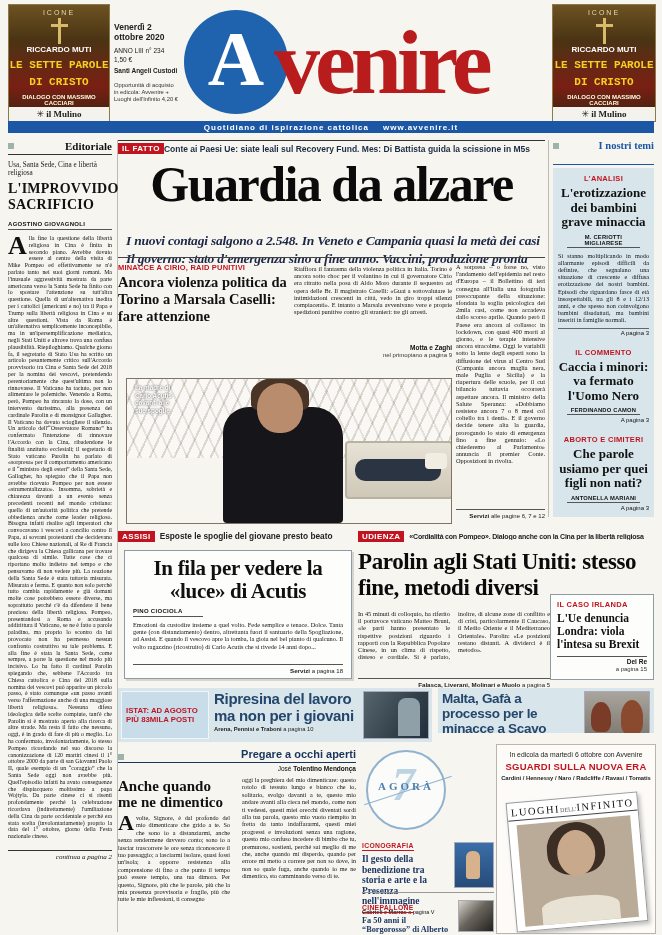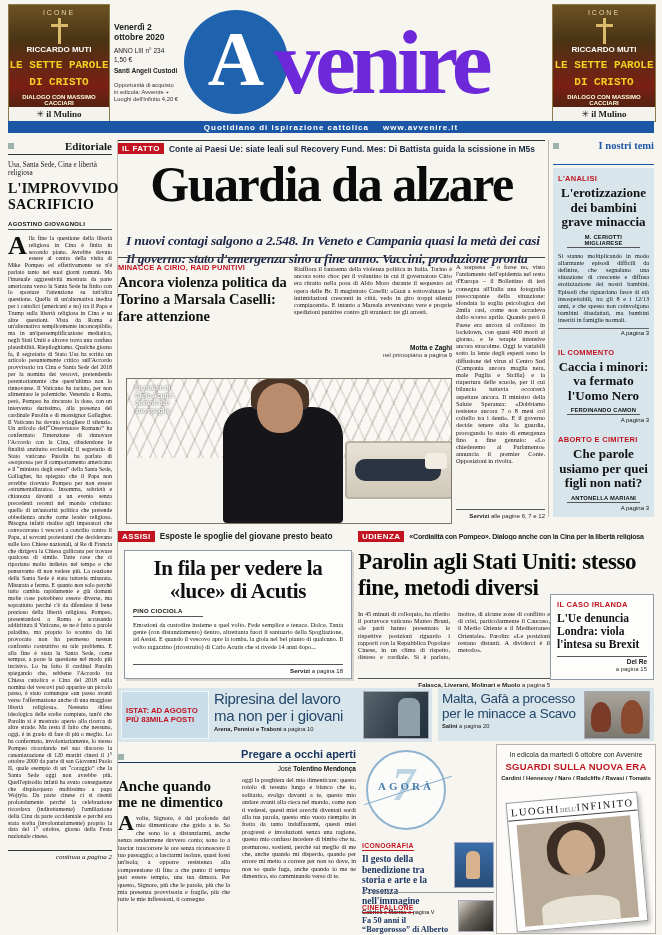--- a/index.html
+++ b/index.html
@@ -19,35 +19,35 @@
   .adbox .ad-pub{position:absolute;bottom:0;left:0;right:0;background:#f4f2ec;color:#222;font-size:9px;padding:2px 0;}
   .dateblock{font-family:"Liberation Sans",sans-serif;color:#222;}
   .dateblock .d1{font-size:8.5px;font-weight:bold;line-height:10px;}
   .dateblock .d2{font-size:6.5px;margin-top:5px;}
   .dateblock .d3{font-size:6.5px;margin-top:2px;}
   .dateblock .d4{font-size:6.5px;font-weight:bold;margin-top:4px;}
   .dateblock .d5{font-size:5.8px;margin-top:8px;line-height:7px;color:#333;}
   .logo{display:flex;align-items:center;}
   .logo .disc{width:104px;height:104px;border-radius:50%;background:#1f63ae;display:flex;align-items:center;justify-content:center;}
   .logo .disc span{color:#fff;font-size:78px;font-weight:bold;font-family:"Liberation Serif",serif;margin-top:-6px;}
-  .logo .rest{color:#6d28d9;font-size:92px;font-weight:bold;letter-spacing:-5px;margin-left:-14px;line-height:100px;}
+  .logo .rest{color:#b91c1c;font-size:92px;font-weight:bold;letter-spacing:-5px;margin-left:-14px;line-height:100px;}
   .bluebar{background:#1b57a4;color:#fff;font-family:"Liberation Sans",sans-serif;font-size:8px;font-weight:bold;display:flex;align-items:center;justify-content:center;gap:14px;letter-spacing:1px;}
   
   .edit-col{border-right:1px solid #bdbab2;padding-right:5px;}
   .sec-head{display:flex;align-items:center;border-bottom:1.5px solid #333;padding-bottom:2px;}
   .sec-head .sq{width:6px;height:6px;background:#9fb3ad;}
   .sec-head .t{flex:1;text-align:right;font-weight:bold;font-size:11px;}
   .edit-kicker{font-size:7.2px;margin-top:6px;color:#222;}
   .edit-title{font-size:14px;line-height:16px;font-weight:bold;margin-top:4px;letter-spacing:.2px;}
   .mini-byline{font-family:"Liberation Sans",sans-serif;font-size:6px;font-weight:bold;border-bottom:1px solid #555;padding-bottom:2px;margin-top:8px;letter-spacing:.3px;}
   .edit-body{font-size:5.9px;line-height:6.8px;margin-top:5px;height:612px;overflow:hidden;}
   .dropcap{float:left;font-size:26px;line-height:22px;font-weight:bold;padding-right:2px;}
   .continua{border-top:1px solid #333;margin-top:3px;padding-top:2px;font-style:italic;font-size:7px;text-align:right;}
   
-  .kickrow{border-top:1.2px solid #333;display:flex;align-items:center;gap:5px;padding-top:2px;}
+  .kickrow{border-top:1.2px solid #333;display:flex;align-items:center;padding-top:2px;}
   .redbox{background:#c11420;color:#fff;font-family:"Liberation Sans",sans-serif;font-size:8px;font-weight:bold;padding:1px 4px;letter-spacing:.4px;white-space:nowrap;}
   .kicktext{font-family:"Liberation Sans",sans-serif;font-size:8.5px;font-weight:bold;color:#1d2b45;white-space:nowrap;overflow:hidden;}
   .mainhead{font-size:50px;font-weight:bold;letter-spacing:-1.5px;text-align:center;color:#0b0b0b;line-height:52px;}
   .deck{font-style:italic;font-weight:bold;font-size:13.5px;line-height:18px;color:#1c2747;white-space:pre-line;letter-spacing:-.2px;}
   .redkick{color:#c11420;font-family:"Liberation Sans",sans-serif;font-size:7.5px;font-weight:bold;letter-spacing:.2px;}
   .subhead{font-size:14.5px;line-height:17px;font-weight:bold;margin-top:2px;}
   .smallbody{font-size:6.3px;line-height:7.2px;}
   .bylright{font-family:"Liberation Sans",sans-serif;font-size:6.5px;font-weight:bold;text-align:right;margin-top:3px;}
   .refright{font-family:"Liberation Sans",sans-serif;font-size:6px;text-align:right;color:#333;margin-top:1px;}
   .refrow{border-top:1px solid #555;font-family:"Liberation Sans",sans-serif;font-size:6px;text-align:right;padding-top:2px;color:#222;}
@@ -69,29 +69,29 @@
   .whitebox{background:#fdfdfb;border:1px solid #8e9aa4;box-shadow:2px 2px 0 rgba(120,120,110,.25);}
   .acutis-head{font-size:21px;line-height:23px;font-weight:bold;text-align:center;letter-spacing:-.3px;}
   .parolin-head{font-size:23px;line-height:26px;font-weight:bold;letter-spacing:-.4px;color:#0b0b0b;}
   .twocol{column-count:2;column-gap:8px;}
   
   .sidebar{border-left:1px solid #bdbab2;padding-left:4px;}
   .sb-head{display:flex;align-items:center;border-bottom:1.5px solid #1b57a4;padding-bottom:13px;}
   .sb-head .sq{width:6px;height:6px;background:#9fb3ad;}
   .sb-head .t{flex:1;text-align:right;font-weight:bold;font-size:10.5px;color:#1b57a4;}
   .panel{background:#d8e6ec;}
-  .sb-kick{color:#c11420;font-family:"Liberation Sans",sans-serif;font-size:7.5px;font-weight:bold;text-align:left;letter-spacing:.3px;}
+  .sb-kick{color:#c11420;font-family:"Liberation Sans",sans-serif;font-size:7.5px;font-weight:bold;text-align:center;letter-spacing:.3px;}
   .sb-title{font-size:13px;line-height:14.5px;font-weight:bold;text-align:center;margin-top:3px;}
   .sb-byl{font-family:"Liberation Sans",sans-serif;font-size:5.8px;font-weight:bold;text-align:center;border-bottom:1px solid #555;width:80%;margin:4px auto 0;padding-bottom:1px;letter-spacing:.2px;}
   .sb-body{font-size:6.2px;line-height:7.2px;margin-top:4px;text-align:justify;}
   .sb-ref{border-top:1px solid #666;font-family:"Liberation Sans",sans-serif;font-size:6px;text-align:right;margin-top:4px;padding-top:1px;}
   
   .bluepanel{background:#d8e6ec;display:flex;align-items:stretch;overflow:hidden;}
   .jobs-label{background:#c8dde9;border:1px solid #f0f5f8;color:#c11420;font-family:"Liberation Sans",sans-serif;font-weight:bold;font-size:7.8px;line-height:9px;padding:4px;display:flex;align-items:center;}
-  .panel-head{font-family:"Liberation Sans",sans-serif;font-weight:normal;color:#24466b;font-size:15px;line-height:16.5px;letter-spacing:-.3px;}
+  .panel-head{font-family:"Liberation Sans",sans-serif;font-weight:bold;color:#24466b;font-size:15px;line-height:16.5px;letter-spacing:-.3px;}
   .panel-byl{font-family:"Liberation Sans",sans-serif;font-size:5.8px;margin-top:2px;color:#222;}
   .ph{overflow:hidden;position:relative;border:1px solid #aab;}
   
   .pray-head{display:flex;align-items:flex-end;border-bottom:1.6px solid #17355e;padding-bottom:2px;}
   .pray-head .sq{width:6px;height:6px;background:#9fb3ad;}
   .pray-head .t{flex:1;text-align:right;font-family:"Liberation Sans",sans-serif;font-weight:bold;font-size:11px;color:#17355e;}
   .pray-auth{font-family:"Liberation Sans",sans-serif;font-size:6.5px;text-align:right;margin-top:2px;}
   .pray-title{font-size:15px;line-height:16px;font-weight:bold;}
   .pray-body{font-size:6.2px;line-height:7.4px;text-align:justify;margin-top:4px;}
   .agora{border:2px solid #8fb3cf;border-radius:50%;position:relative;background:#fbfbf9;}
@@ -267,21 +267,21 @@
     <div class="jobs-label" style="width:88px;box-sizing:border-box;">ISTAT: AD AGOSTO PIÙ 83MILA POSTI</div>
     <div style="flex:1;">
       <div class="panel-head">Ripresina del lavoro ma non per i giovani</div>
       <div class="panel-byl"><b>Arena, Pennisi e Traboni</b><span> a pagina 10</span></div>
     </div>
     <div class="ph" style="width:64px;height:46px;background:linear-gradient(120deg,#57666d 0%,#32404a 60%,#20303a 100%);">
       <div class="abs" style="right:8px;top:6px;width:22px;height:38px;background:#8fa0a8;border-radius:8px 8px 0 0;"></div>
     </div>
   </div>
 
-  <div class="abs bluepanel" style="left:438px;top:688px;width:216px;height:53px;padding:3px 4px;box-sizing:border-box;gap:5px;">
+  <div class="abs bluepanel" style="left:438px;top:688px;width:216px;height:45px;padding:3px 4px;box-sizing:border-box;gap:5px;">
     <div style="flex:1;">
       <div class="panel-head" style="font-size:13.5px;line-height:15px;">Malta, Gafà a processo per le minacce a Scavo</div>
       <div class="panel-byl"><b>Salini</b><span> a pagina 20</span></div>
     </div>
     <div class="ph" style="width:64px;height:46px;background:linear-gradient(180deg,#a9a49c,#7c776f);">
       <div class="abs" style="left:6px;top:10px;width:20px;height:30px;background:#7a3b28;border-radius:50% 50% 30% 30%;"></div>
       <div class="abs" style="right:6px;top:8px;width:22px;height:34px;background:#8a4a30;border-radius:50% 50% 30% 30%;"></div>
     </div>
   </div>
 

